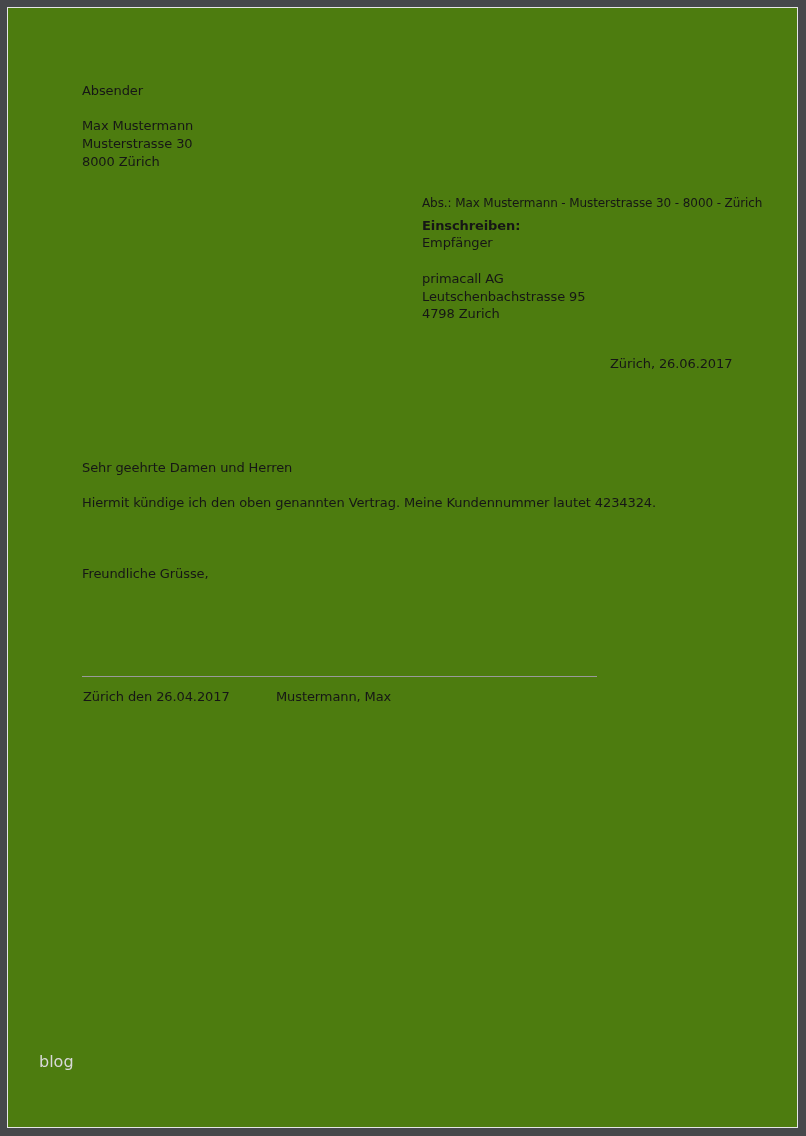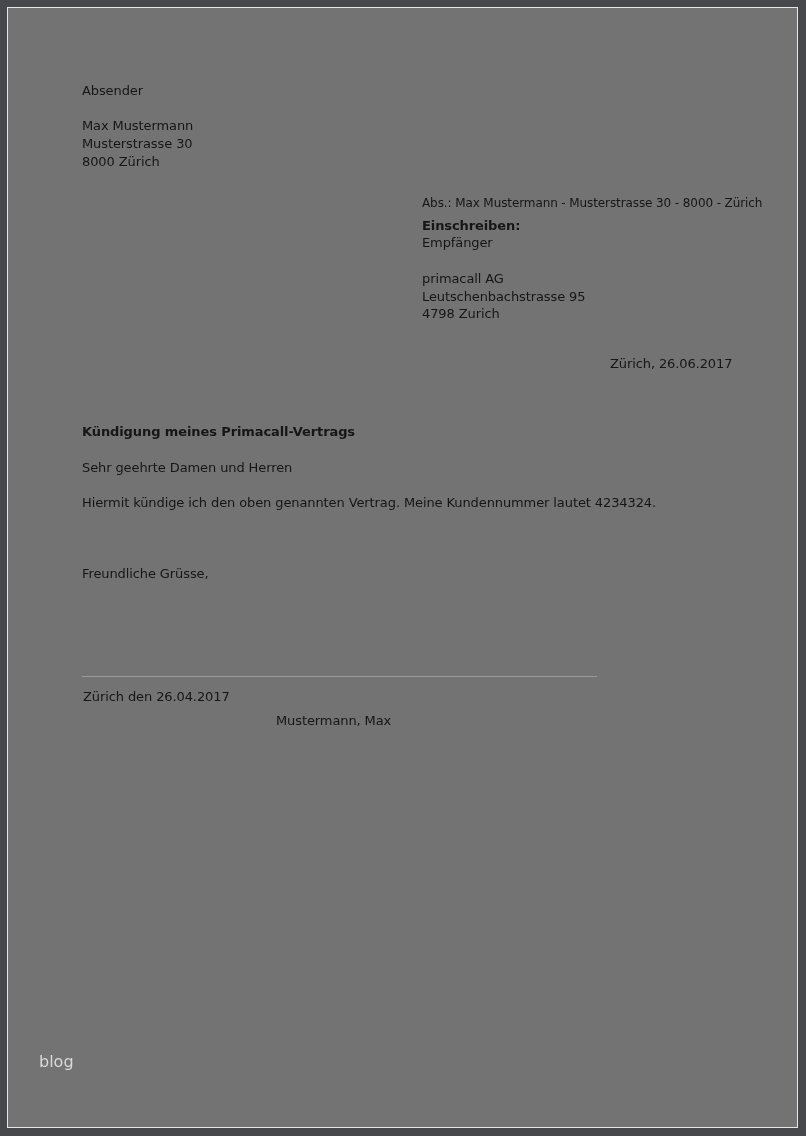--- a/index.html
+++ b/index.html
@@ -7,21 +7,21 @@
       width: 806px; height: 1136px;
       background: #46484b;
       position: relative;
       overflow: hidden;
       font-family: "DejaVu Sans", sans-serif;
     }
     .page {
       position: absolute;
       left: 7px; top: 7px;
       width: 791px; height: 1121px;
-      background: #737373;
+      background: #4d7c0f;
       box-shadow: inset 0 0 0 1px #e6e6e6;
     }
     .t {
       position: absolute;
       color: #161616;
       font-size: 13px;
       line-height: 18px;
       white-space: nowrap;
       letter-spacing: -0.1px;
     }
@@ -53,25 +53,24 @@
   <div class="t small" style="left:415px; top:191px;">Abs.: Max Mustermann - Musterstrasse 30 - 8000 - Zürich</div>
 
   <div class="t b" style="left:415px; top:210px;">Einschreiben:</div>
   <div class="t" style="left:415px; top:227px;">Empfänger</div>
   <div class="t" style="left:415px; top:263px;">primacall AG</div>
   <div class="t" style="left:415px; top:281px;">Leutschenbachstrasse 95</div>
   <div class="t" style="left:415px; top:298px;">4798 Zurich</div>
 
   <div class="t" style="left:603px; top:348px;">Zürich, 26.06.2017</div>
 
-  <div class="t b" style="left:75px; top:416px;">Kündigung meines Primacall-Vertrags</div>
 
   <div class="t" style="left:75px; top:452px;">Sehr geehrte Damen und Herren</div>
   <div class="t" style="left:75px; top:487px;">Hiermit kündige ich den oben genannten Vertrag. Meine Kundennummer lautet 4234324.</div>
   <div class="t" style="left:75px; top:558px;">Freundliche Grüsse,</div>
 
   <div class="sigline"></div>
 
   <div class="t" style="left:76px; top:681px;">Zürich den 26.04.2017</div>
-  <div class="t" style="left:269px; top:681px;margin-top:24px;">Mustermann, Max</div>
+  <div class="t" style="left:269px; top:681px;">Mustermann, Max</div>
 
   <div class="watermark">blog</div>
 </div>
 
 </body></html>

